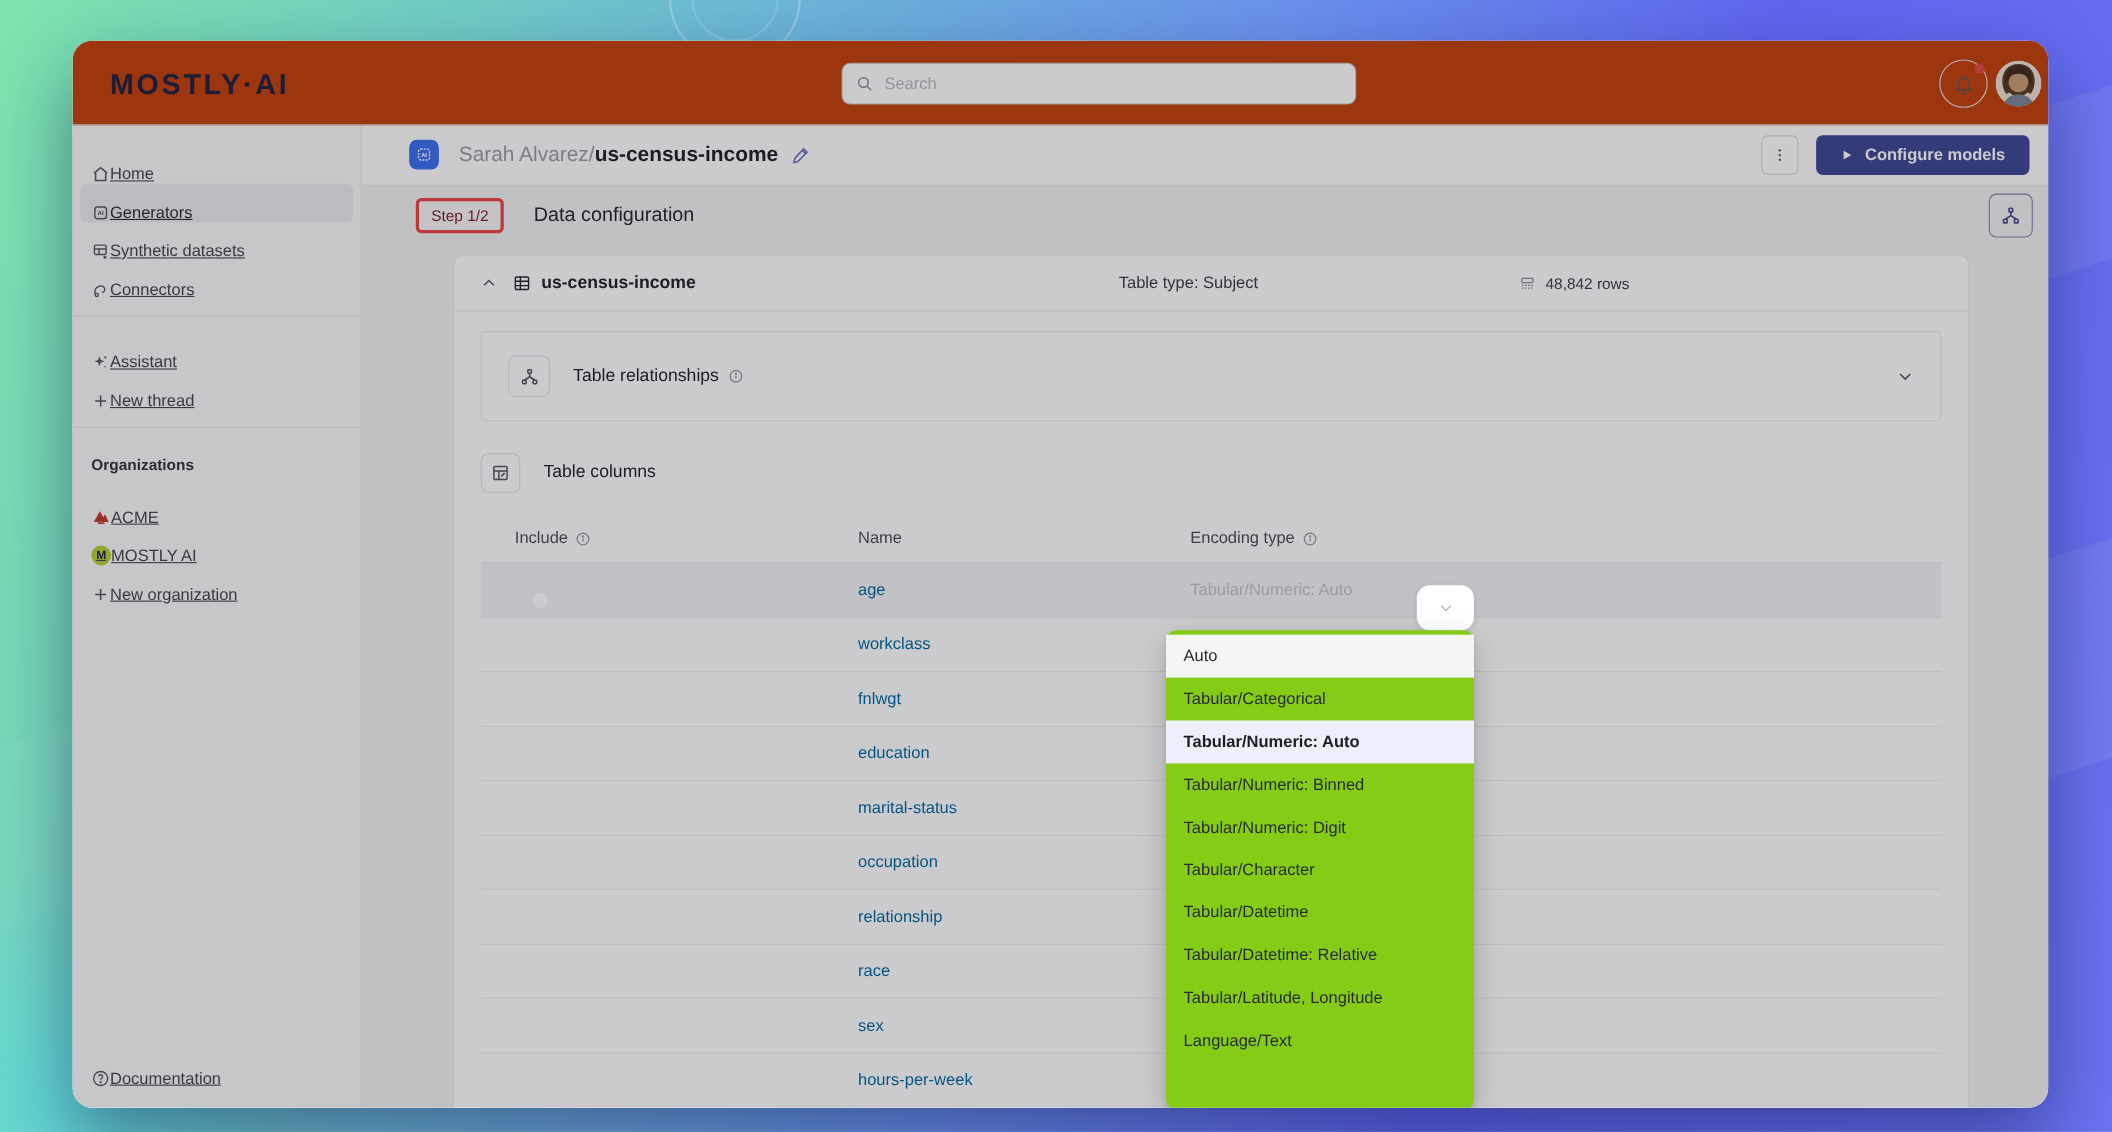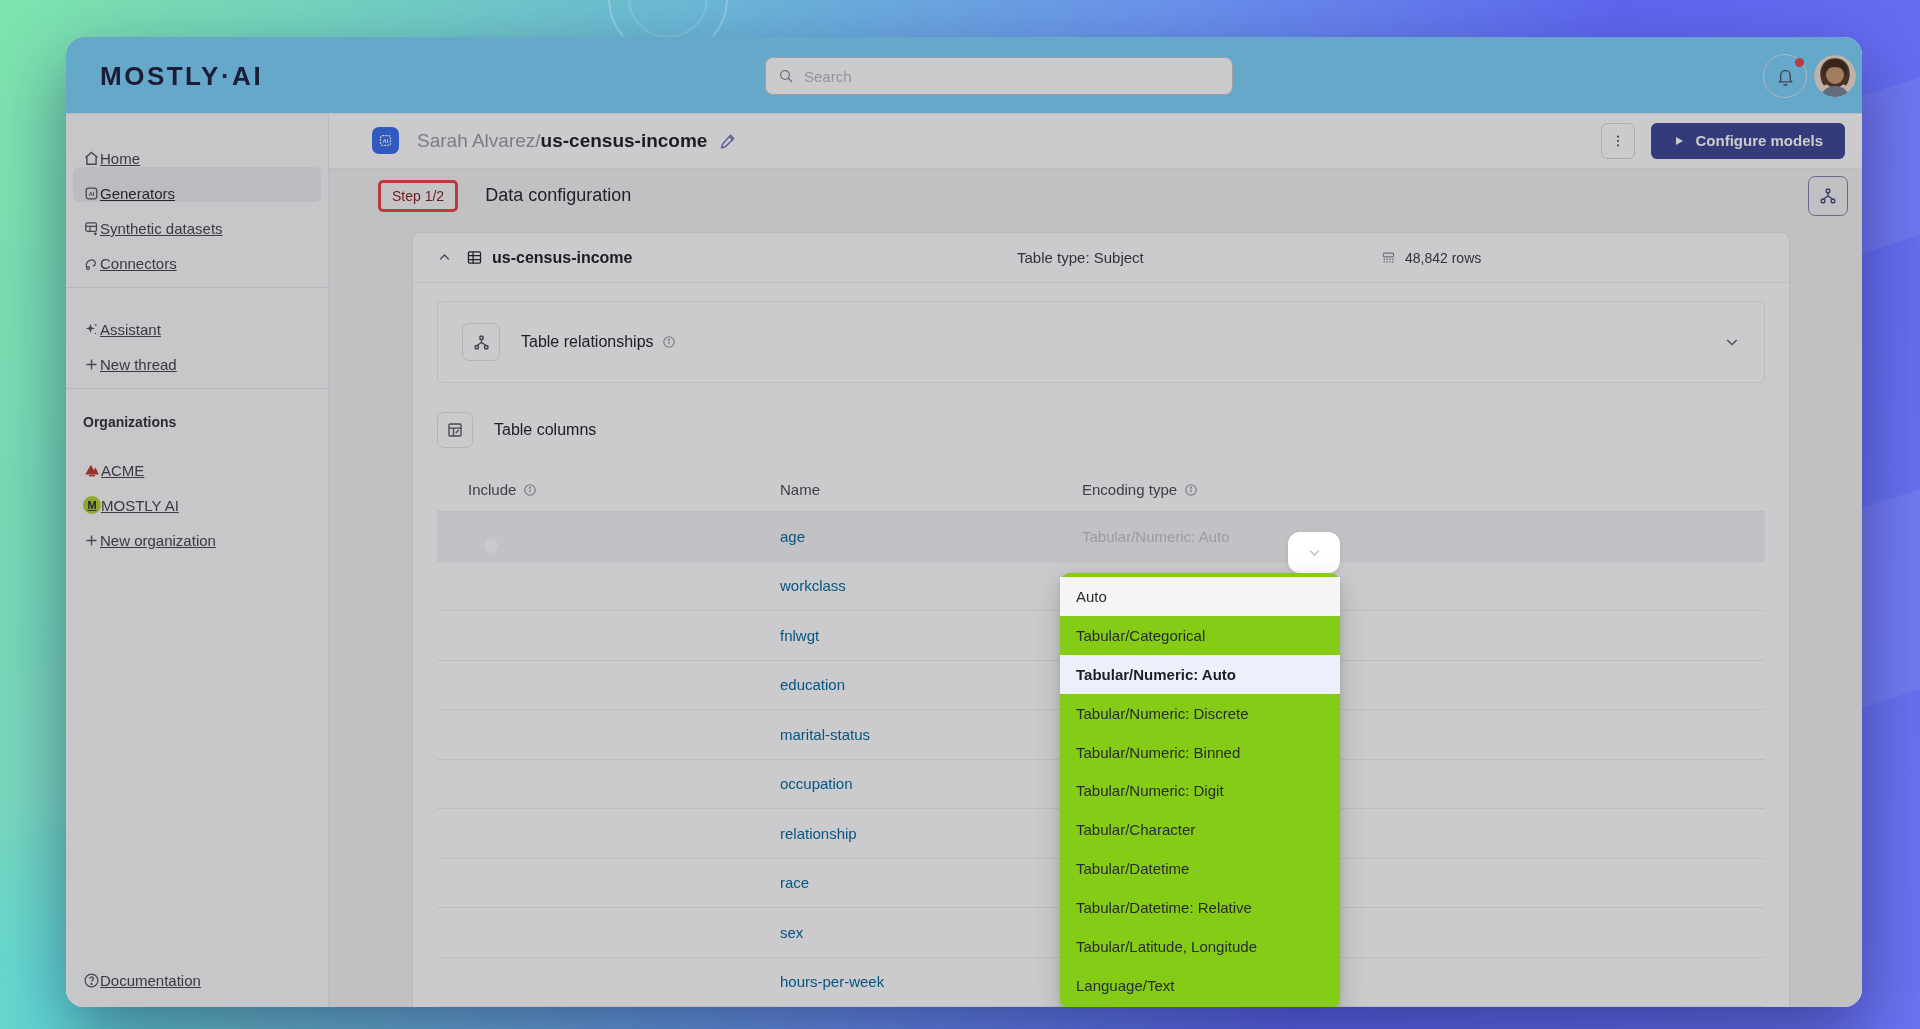--- a/index.html
+++ b/index.html
@@ -17,21 +17,21 @@
 
   
   .window {
     position:absolute; left:66px; top:37px; width:1796px; height:970px;
     background:#ffffff; border-radius:18px; overflow:hidden;
     box-shadow:0 30px 70px rgba(12,16,60,0.45);
   }
   .dim-overlay { position:absolute; inset:0; background:rgba(16,16,26,0.22); z-index:40; pointer-events:none; }
 
   
-  .topbar { position:relative; height:77px; background:#7dd3fc; border-bottom:1px solid #ebebeb; }
+  .topbar { position:relative; height:77px; background:#c2410c; border-bottom:1px solid #ebebeb; }
   .logo { position:absolute; left:34px; top:24px; font-size:26px; font-weight:800; letter-spacing:2.5px; color:#20213f; }
   .searchbox {
     position:absolute; left:699px; top:20px; width:468px; height:38px;
     border:1px solid #c9c9cc; border-radius:8px; display:flex; align-items:center; padding:0 12px; gap:10px; background:#fff;
   }
   .searchbox input { border:none; outline:none; flex:1; font-size:15px; color:#262626; background:transparent; font-family:"Liberation Sans",sans-serif; }
   .searchbox input::placeholder { color:#b9b9bd; }
   .bell-wrap { position:absolute; left:1697px; top:17px; width:44px; height:44px; border:1px solid #e3e3e6; border-radius:50%;
     display:flex; align-items:center; justify-content:center; color:#55565e; }
   .bell-dot { position:absolute; right:2px; top:3px; width:9px; height:9px; border-radius:50%; }
@@ -478,21 +478,20 @@
     <div class="enc-trigger">
       <svg width="15" height="15" viewBox="0 0 24 24" fill="none" stroke="currentColor" stroke-width="2">
           <path d="M5 9l7 7 7-7"></path>
         </svg>
     </div>
 
     <div class="dropdown">
       <div class="dd-item hover">Auto</div>
       <div class="dd-item">Tabular/Categorical</div>
       <div class="dd-item selected">Tabular/Numeric: Auto</div>
-      <div class="dd-item">Tabular/Numeric: Discrete</div>
       <div class="dd-item">Tabular/Numeric: Binned</div>
       <div class="dd-item">Tabular/Numeric: Digit</div>
       <div class="dd-item">Tabular/Character</div>
       <div class="dd-item">Tabular/Datetime</div>
       <div class="dd-item">Tabular/Datetime: Relative</div>
       <div class="dd-item">Tabular/Latitude, Longitude</div>
       <div class="dd-item">Language/Text</div>
     </div>
 
   </div>

